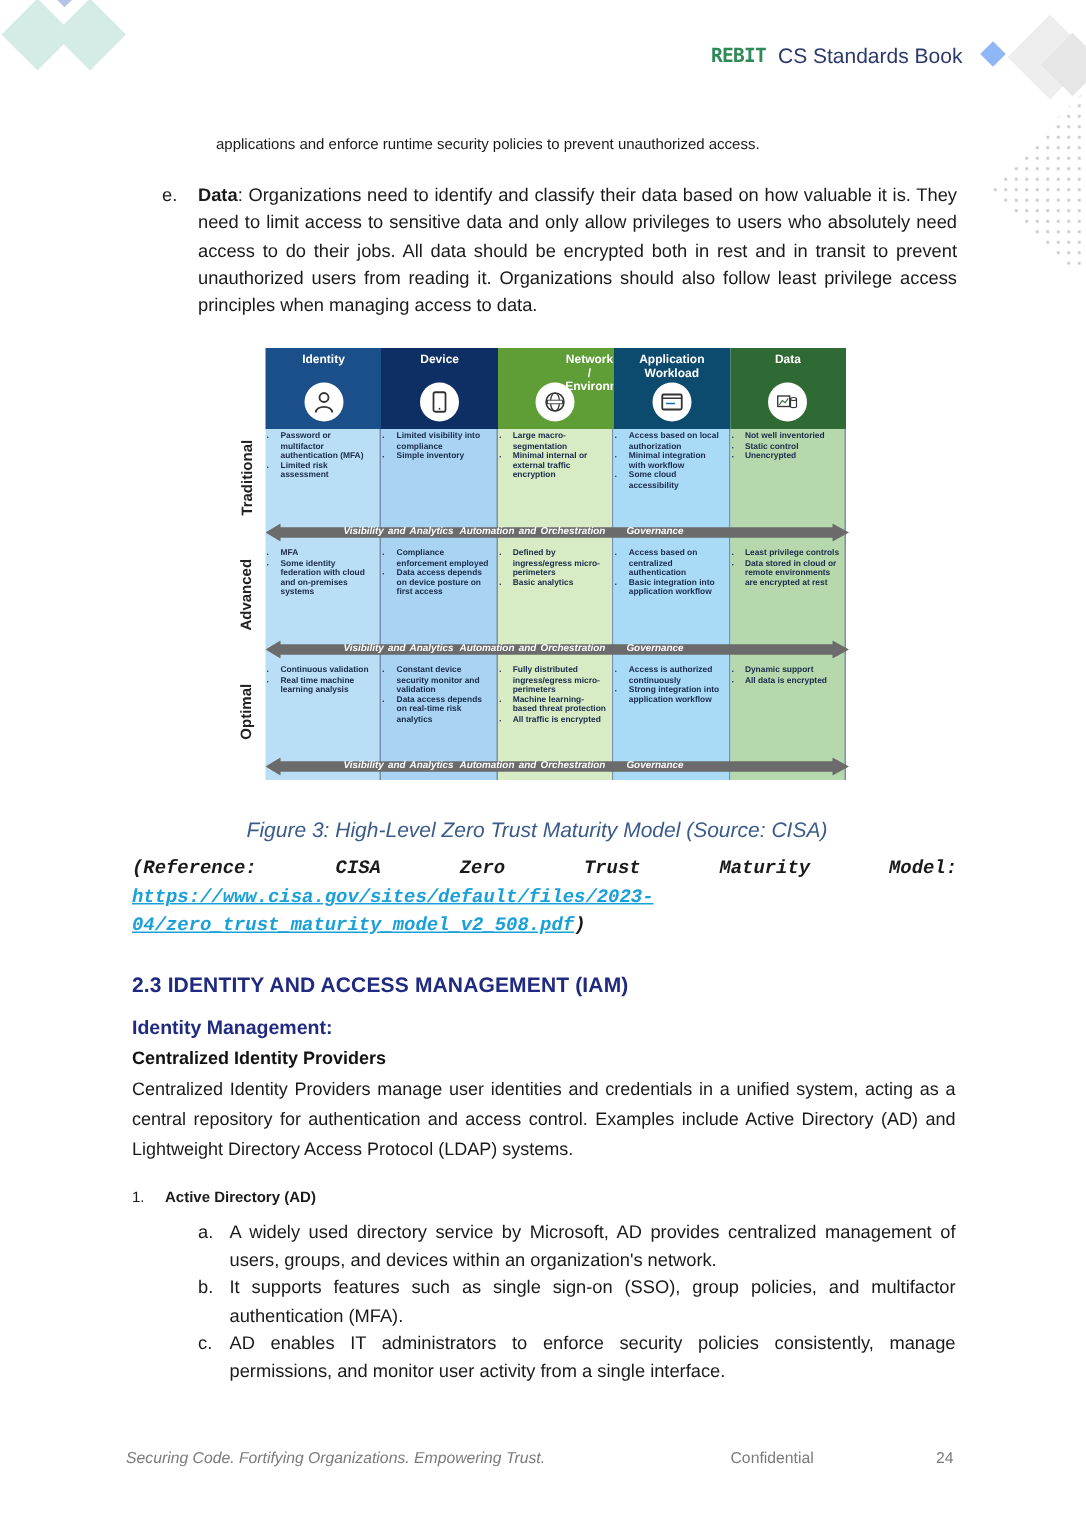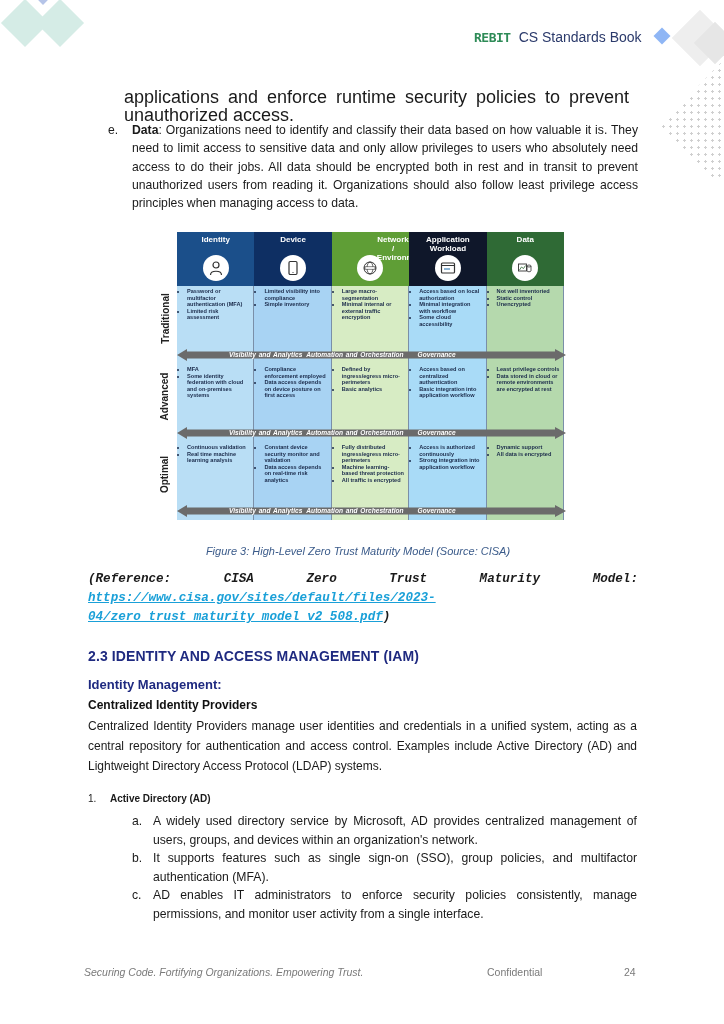--- a/index.html
+++ b/index.html
@@ -18,39 +18,39 @@
   .dots { position: absolute; left: 660px; top: 60px; width: 64px; height: 120px;
     background-image: radial-gradient(#cfcfcf 1px, transparent 1.3px);
     background-size: 7px 7px;
     clip-path: polygon(100% 0, 100% 100%, 85% 100%, 0 55%, 90% 5%);
   }
 
   .header-brand { position: absolute; left: 474px; top: 29px; display: flex; align-items: center; gap: 8px; }
   .logo { font-family: "DejaVu Sans Mono", monospace; font-weight: bold; font-size: 13px; letter-spacing: -0.5px; color: #2e8b57; }
   .book-title { font-family: "Liberation Sans", sans-serif; font-size: 14px; color: #2b3a6b; }
 
-  .body-text { position: absolute; left: 124px; width: 505px; font-size: 18px; line-height: 18.3px; text-align: justify; }
+  .body-text { position: absolute; left: 144px; width: 505px; font-size: 10px; line-height: 18.3px; text-align: justify; }
   .p-top { top: 88px; }
   .list-e { position: absolute; left: 108px; top: 121px; width: 530px; font-size: 12.2px; line-height: 18.3px; }
   .list-e .mark { position: absolute; left: 0; top: 0; }
   .list-e .txt { margin-left: 24px; text-align: justify; }
 
   .figure { position: absolute; left: 155px; top: 232px; width: 411px; height: 297px; background: #fff; }
   .row-label { position: absolute; left: 0; width: 20px; display: flex; align-items: center; justify-content: center; }
   .row-label span { transform: rotate(-90deg); font-weight: bold; font-size: 10px; white-space: nowrap; color: #222; }
   .col-head { position: absolute; top: 0; height: 54px; color: #fff; font-weight: bold; font-size: 8px; text-align: center; line-height: 9px; padding-top: 3px; box-sizing: border-box; }
   .col-icon { position: absolute; left: 50%; bottom: 5px; width: 26px; height: 26px; margin-left: -13px; border-radius: 50%; background: #fff; display: flex; align-items: center; justify-content: center; }
   .cell { position: absolute; box-sizing: border-box; padding: 2px 3px; font-size: 5.6px; font-weight: bold; line-height: 6.6px; color: #1a2a4a; border-right: 1px solid #7a8fa8; }
   .cell ul { margin: 0; padding: 0 0 0 7px; }
   .cell li { margin: 0; }
   .arrow { position: absolute; left: 22px; width: 389px; height: 12px; }
   .arrow svg { display: block; }
   .arrow-text { position: absolute; left: 52px; top: 0; height: 12px; line-height: 12px; font-size: 6.6px; font-style: italic; font-weight: bold; color: #ffffff; white-space: nowrap; word-spacing: 1px; }
 
-  .caption { position: absolute; left: 0; width: 716px; top: 545px; text-align: center; font-size: 11px; font-style: italic; color: #3b5b8a; }
+  .caption { position: absolute; left: 0; width: 716px; top: 545px; text-align: center; font-size: 14px; font-style: italic; color: #3b5b8a; }
   .reference { position: absolute; left: 88px; top: 570px; width: 550px; font-size: 12.6px; line-height: 19px; font-weight: bold; font-style: italic; text-align: justify; font-family: Liberation Mono, monospace; }
   .reference a { color: #1aa0d8; text-decoration: underline; }
 
   .h2 { position: absolute; left: 88px; top: 648px; font-size: 14px; font-weight: bold; color: #1f2a80; letter-spacing: 0.1px; }
   .h3 { position: absolute; left: 88px; top: 677px; font-size: 13px; font-weight: bold; color: #1f2a80; }
   .h4 { position: absolute; left: 88px; top: 698px; font-size: 12px; font-weight: bold; color: #111; }
   .p-cip { position: absolute; left: 88px; top: 716px; width: 549px; font-size: 12px; line-height: 20px; text-align: justify; }
 
   .list-1 { position: absolute; left: 88px; top: 793px; font-size: 10px; font-weight: bold; }
   .list-1 .num { display: inline-block; width: 22px; font-weight: normal; }
@@ -109,21 +109,21 @@
       <div>Network / Environment</div>
       <div class="col-icon">
         <svg width="16" height="16" viewBox="0 0 16 16">
           <circle cx="8" cy="8" r="6" fill="none" stroke="#333" stroke-width="1"></circle>
           <ellipse cx="8" cy="8" rx="3" ry="6" fill="none" stroke="#333" stroke-width="0.8"></ellipse>
           <line x1="2" y1="8" x2="14" y2="8" stroke="#333" stroke-width="0.8"></line>
           <rect x="3" y="6.8" width="10" height="2.4" fill="#fff" stroke="#333" stroke-width="0.6"></rect>
         </svg>
       </div>
     </div>
-    <div class="col-head" style="left: 254.2px; width: 77.4px; background: #0f172a;">
+    <div class="col-head" style="left: 254.2px; width: 77.4px; background: #0c4a6e;">
       <div>Application Workload</div>
       <div class="col-icon">
         <svg width="16" height="16" viewBox="0 0 16 16">
           <rect x="1.5" y="3" width="13" height="10" rx="1" fill="none" stroke="#333" stroke-width="1.2"></rect>
           <line x1="1.5" y1="5.5" x2="14.5" y2="5.5" stroke="#333" stroke-width="1"></line>
           <line x1="4" y1="9" x2="10" y2="9" stroke="#1668a8" stroke-width="1"></line>
         </svg>
       </div>
     </div>
     <div class="col-head" style="left: 331.6px; width: 77.4px; background: rgb(47, 106, 53);">

